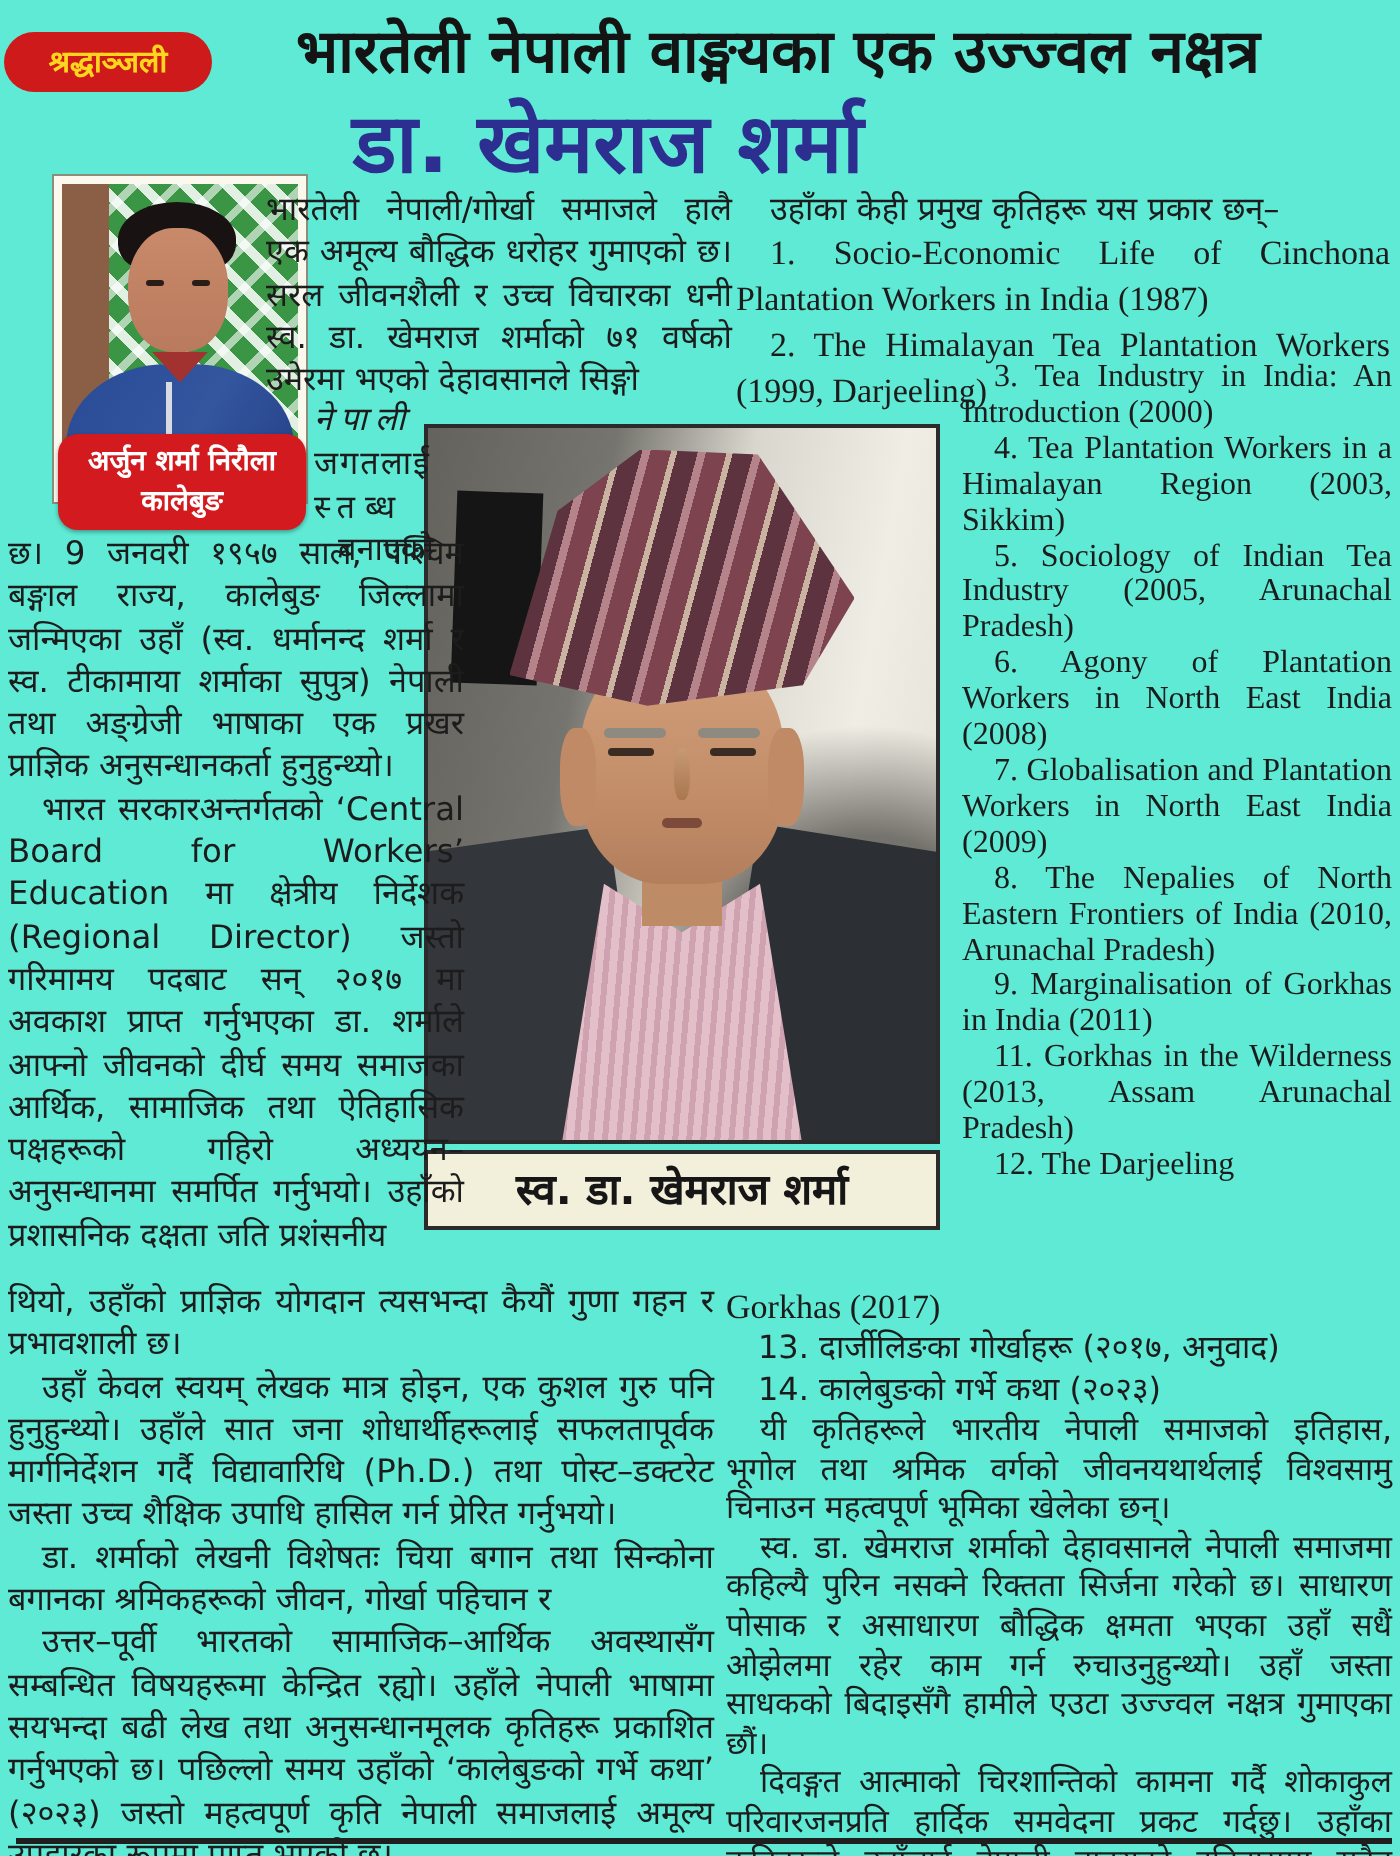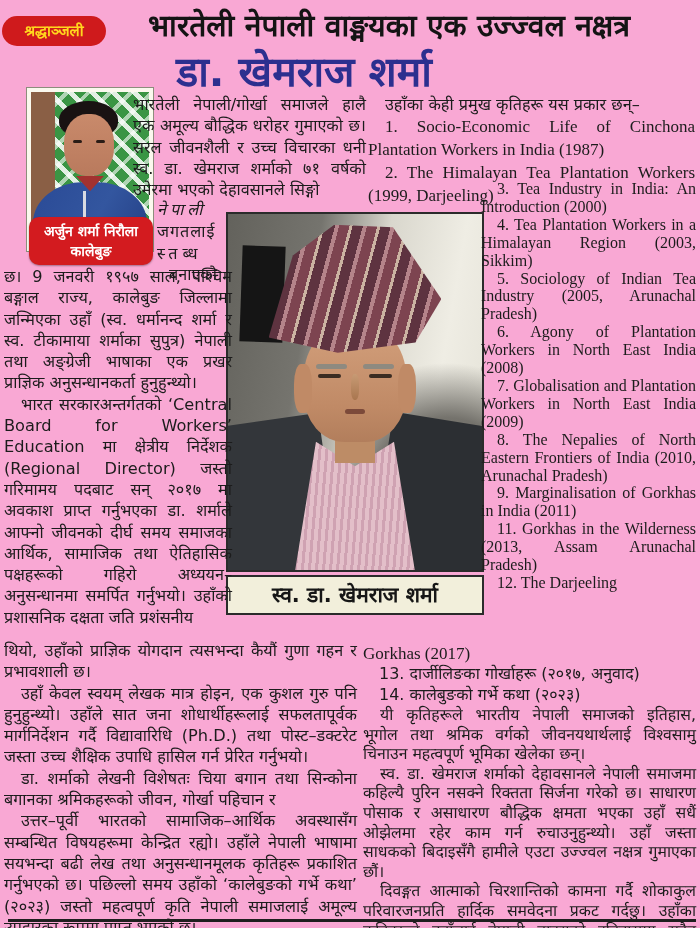--- a/index.html
+++ b/index.html
@@ -1,20 +1,20 @@
 <!DOCTYPE html>
 <html><head>
 <meta charset="utf-8">
 <style>
   html,body{margin:0;padding:0;}
   body{background:#888;}
   #page{
     position:relative;
     width:700px;height:928px;
-    background:#f9a8d4;
+    background:#5eead4;
     overflow:hidden;
     font-family:"DejaVu Sans",sans-serif;
     color:#1c1c1c;
   }
   
   .badge{
     position:absolute;left:2px;top:16px;width:104px;height:30px;
     background:#cf1a1c;border-radius:15px 15px 15px 15px;
     color:#ffd61e;font-size:15px;font-weight:bold;text-align:center;line-height:30px;
   }
@@ -45,21 +45,21 @@
   .sp-collar{position:absolute;bottom:36%;left:38%;width:24%;height:10%;background:#a23230;clip-path:polygon(0 0,100% 0,50% 100%);}
   .sp-string{position:absolute;bottom:10%;left:44%;width:3px;height:26%;background:#d8dbe2;}
   .sp-cap{
     position:absolute;left:29px;top:217px;width:124px;height:48px;
     background:#d31b1f;border-radius:10px;color:#ffffff;
     font-size:14px;font-weight:bold;text-align:center;line-height:1.45;
     display:flex;flex-direction:column;justify-content:center;
     box-shadow:0 1px 2px rgba(0,0,0,.35);
   }
   
-  .bp{position:absolute;left:226px;top:212px;width:222px;}
+  .bp{position:absolute;left:212px;top:212px;width:222px;}
   .bp-img{
     position:relative;width:254px;height:356px;border:2px solid #2b2b2b;overflow:hidden;
     background:linear-gradient(100deg,#63625c 0%,#75746e 30%,#d9d7cd 52%,#efede4 76%,#e2e0d5 100%);
   }
   .bp-speaker{position:absolute;left:5%;top:9%;width:17%;height:27%;background:#151515;transform:rotate(2deg);}
   .bp-smoke{position:absolute;right:-14%;bottom:-6%;width:70%;height:70%;background:radial-gradient(circle at 60% 60%,rgba(110,108,102,.95) 0 40%,rgba(110,108,102,0) 70%);}
   .bp-topi{
     position:absolute;top:3%;left:16%;width:68%;height:36%;
     background:repeating-linear-gradient(105deg,#5e3340 0 10px,#b5848a 10px 14px,#7d4450 14px 24px,#cbb3a2 24px 27px);
     clip-path:polygon(0% 88%,14% 24%,38% 0%,72% 2%,100% 58%,85% 92%,40% 100%);

